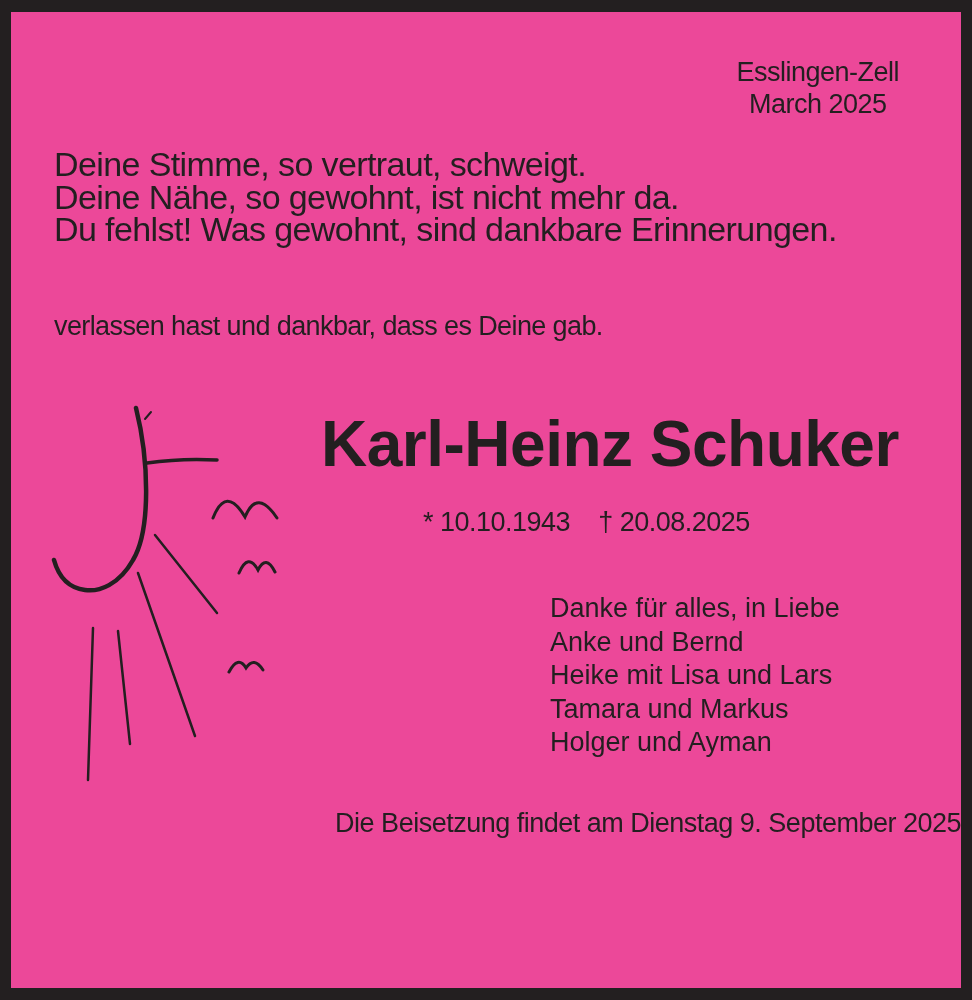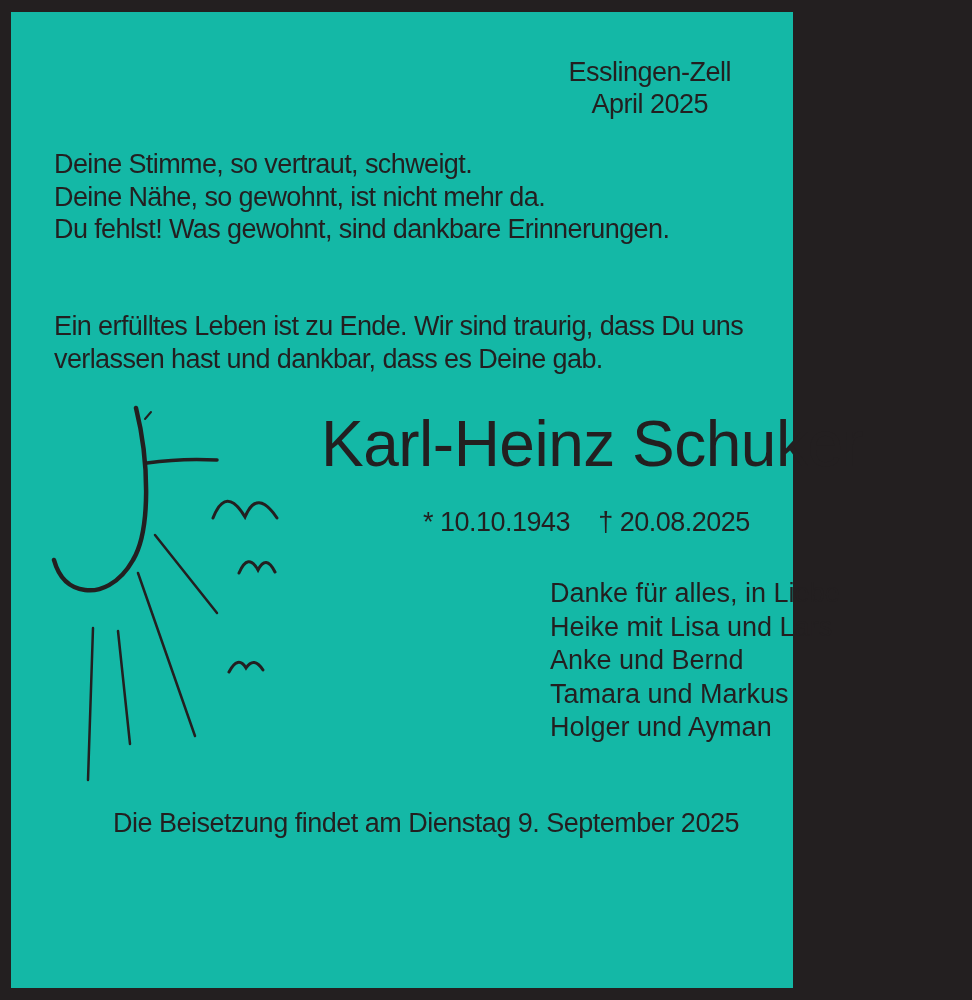--- a/index.html
+++ b/index.html
@@ -7,107 +7,106 @@
     width: 972px; height: 1000px;
     background: #231f20;
     position: relative;
     overflow: hidden;
     font-family: "Liberation Sans", "DejaVu Sans", sans-serif;
     color: #231f20;
   }
   .card {
     position: absolute;
     left: 11px; top: 12px;
-    width: 782px; height: 976px;
-    background: #14b8a6;
+    width: 950px; height: 976px;
+    background: #ec4899;
   }
   .place-date {
     position: absolute;
     right: 62px; top: 44px;
     text-align: center;
     font-size: 27px;
     line-height: 32px;
     letter-spacing: -0.5px;
   }
   .place-date div { white-space: nowrap; }
   .verse {
     position: absolute;
     left: 43px; top: 136px;
-    font-size: 27px;
+    font-size: 34px;
     line-height: 32.5px;
     letter-spacing: -0.6px;
     white-space: nowrap;
   }
   .tribute {
     position: absolute;
     left: 43px; top: 298px;
     font-size: 27px;
     line-height: 32.5px;
     letter-spacing: -0.6px;
     white-space: nowrap;
   }
   .name {
     position: absolute;
     left: 310px; top: 392px;
     font-size: 64px;
     line-height: 80px;
     letter-spacing: -0.5px;
     white-space: nowrap;
-    font-weight: 400;
+    font-weight: 700;
   }
   .dates {
     position: absolute;
     left: 412px; top: 494px;
     font-size: 27px;
     line-height: 32px;
     white-space: nowrap;
     letter-spacing: -0.5px;
   }
   .dates .sep { display: inline-block; width: 28px; }
   .mourners {
     position: absolute;
-    left: 539px; top: 565px;
+    left: 539px; top: 580px;
     font-size: 27px;
     line-height: 33.5px;
     white-space: nowrap;
   }
   .funeral {
     position: absolute;
     left: 0; right: 0; top: 795px;
-    text-align: center;
+    text-align: right;
     font-size: 27px;
     line-height: 32.5px;
     letter-spacing: -0.5px;
     white-space: nowrap;
     margin-left: 48px;
   }
   .illustration {
     position: absolute;
     left: 30px; top: 388px;
     width: 240px; height: 390px;
   }
 </style>
 </head>
 <body>
 
 <div class="card">
 
   <div class="place-date">
     <div>Esslingen-Zell</div>
-    <div>April 2025</div>
+    <div>March 2025</div>
   </div>
 
   <div class="verse">
     <div>Deine Stimme, so vertraut, schweigt.</div>
     <div>Deine Nähe, so gewohnt, ist nicht mehr da.</div>
     <div>Du fehlst! Was gewohnt, sind dankbare Erinnerungen.</div>
   </div>
 
   <div class="tribute">
-    <div>Ein erfülltes Leben ist zu Ende. Wir sind traurig, dass Du uns</div>
     <div>verlassen hast und dankbar, dass es Deine gab.</div>
   </div>
 
   <svg class="illustration" viewBox="0 0 240 390" xmlns="http://www.w3.org/2000/svg">
 
     <path d="M95 8 C108 60 110 130 92 160 C78 185 58 192 44 190 C28 188 18 178 13 160" fill="none" stroke="#231f20" stroke-width="4.5" stroke-linecap="round"></path>
 
     <path d="M104 19 L110 12" stroke="#231f20" stroke-width="2" stroke-linecap="round"></path>
 
     <path d="M106 63 Q140 58 176 60" fill="none" stroke="#231f20" stroke-width="3.5" stroke-linecap="round"></path>
@@ -123,22 +122,22 @@
   </svg>
 
   <div class="name">Karl-Heinz Schuker</div>
 
   <div class="dates">
     <span>* 10.10.1943</span><span class="sep"></span><span>† 20.08.2025</span>
   </div>
 
   <div class="mourners">
     <div>Danke für alles, in Liebe</div>
+    <div>Anke und Bernd</div>
     <div>Heike mit Lisa und Lars</div>
-    <div>Anke und Bernd</div>
     <div>Tamara und Markus</div>
     <div>Holger und Ayman</div>
   </div>
 
   <div class="funeral">
     <div>Die Beisetzung findet am Dienstag 9. September 2025</div>
   </div>
 
 </div>
 

